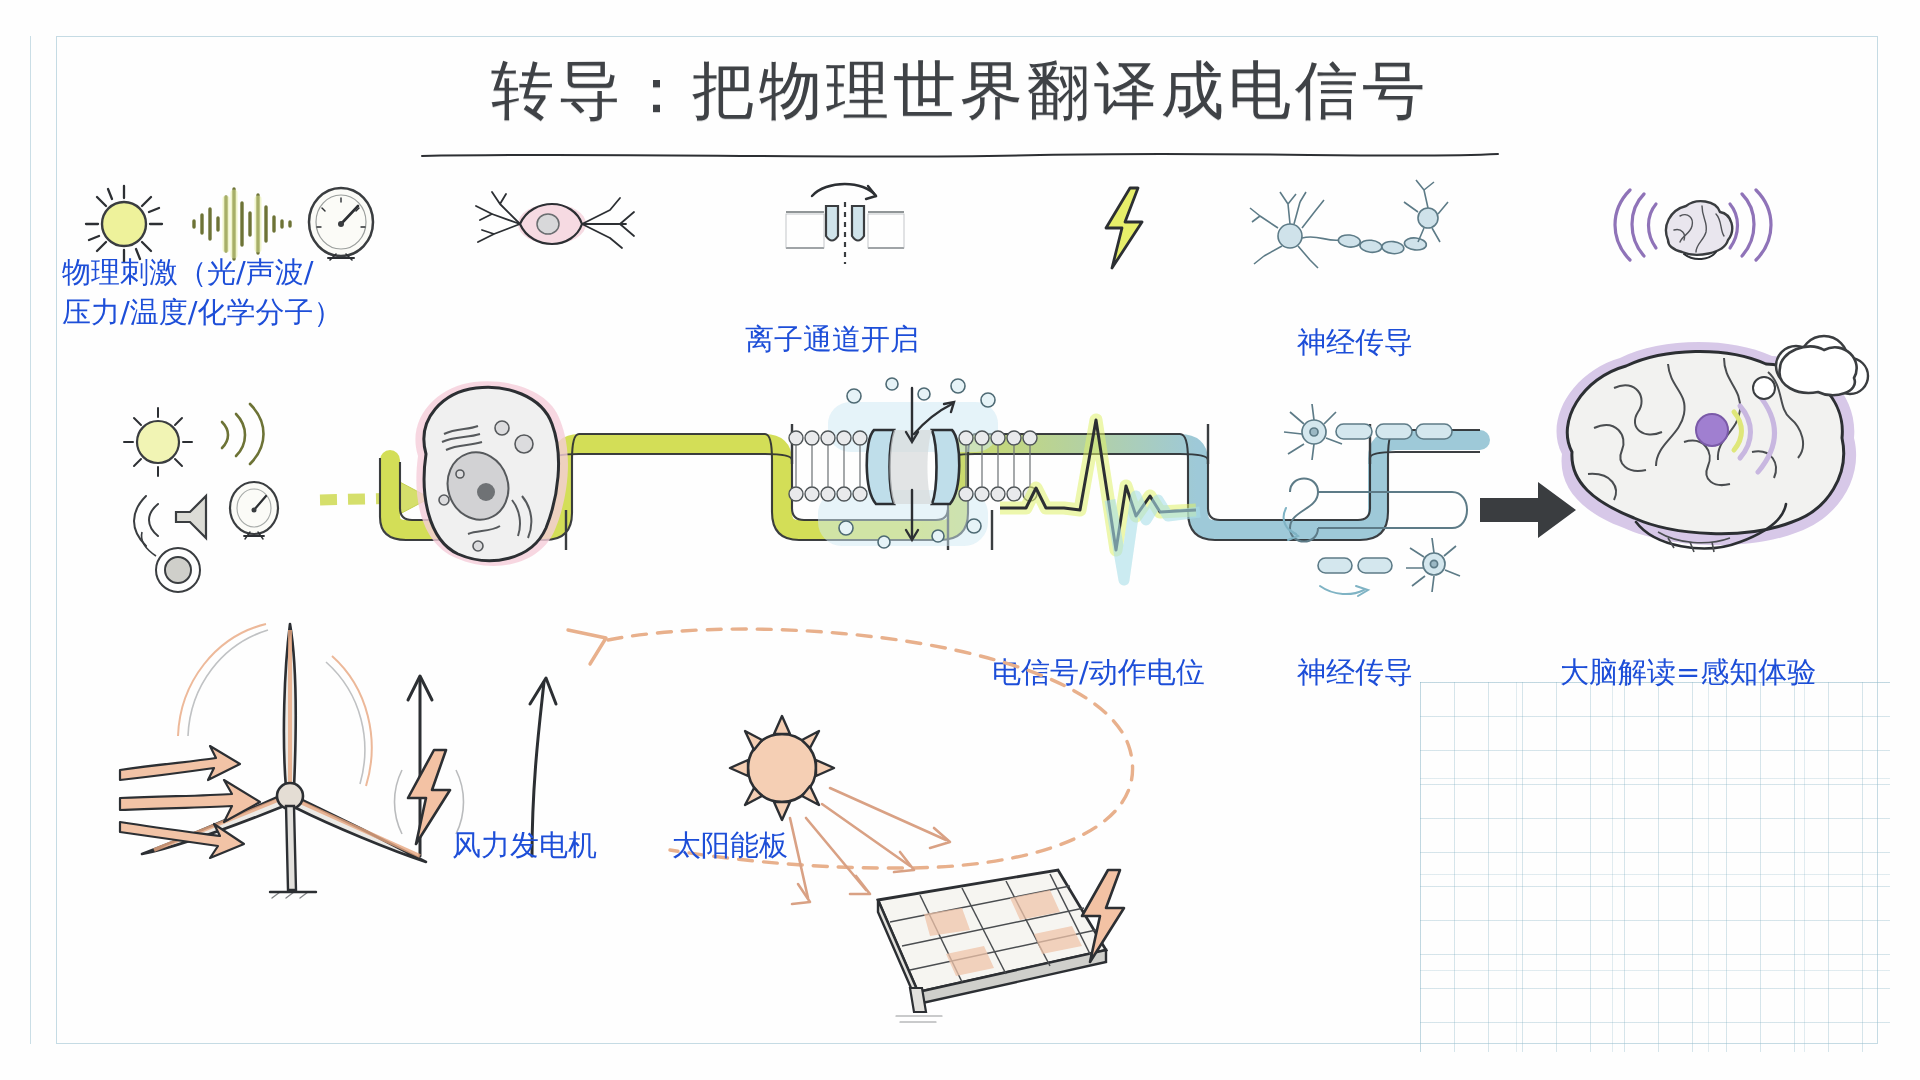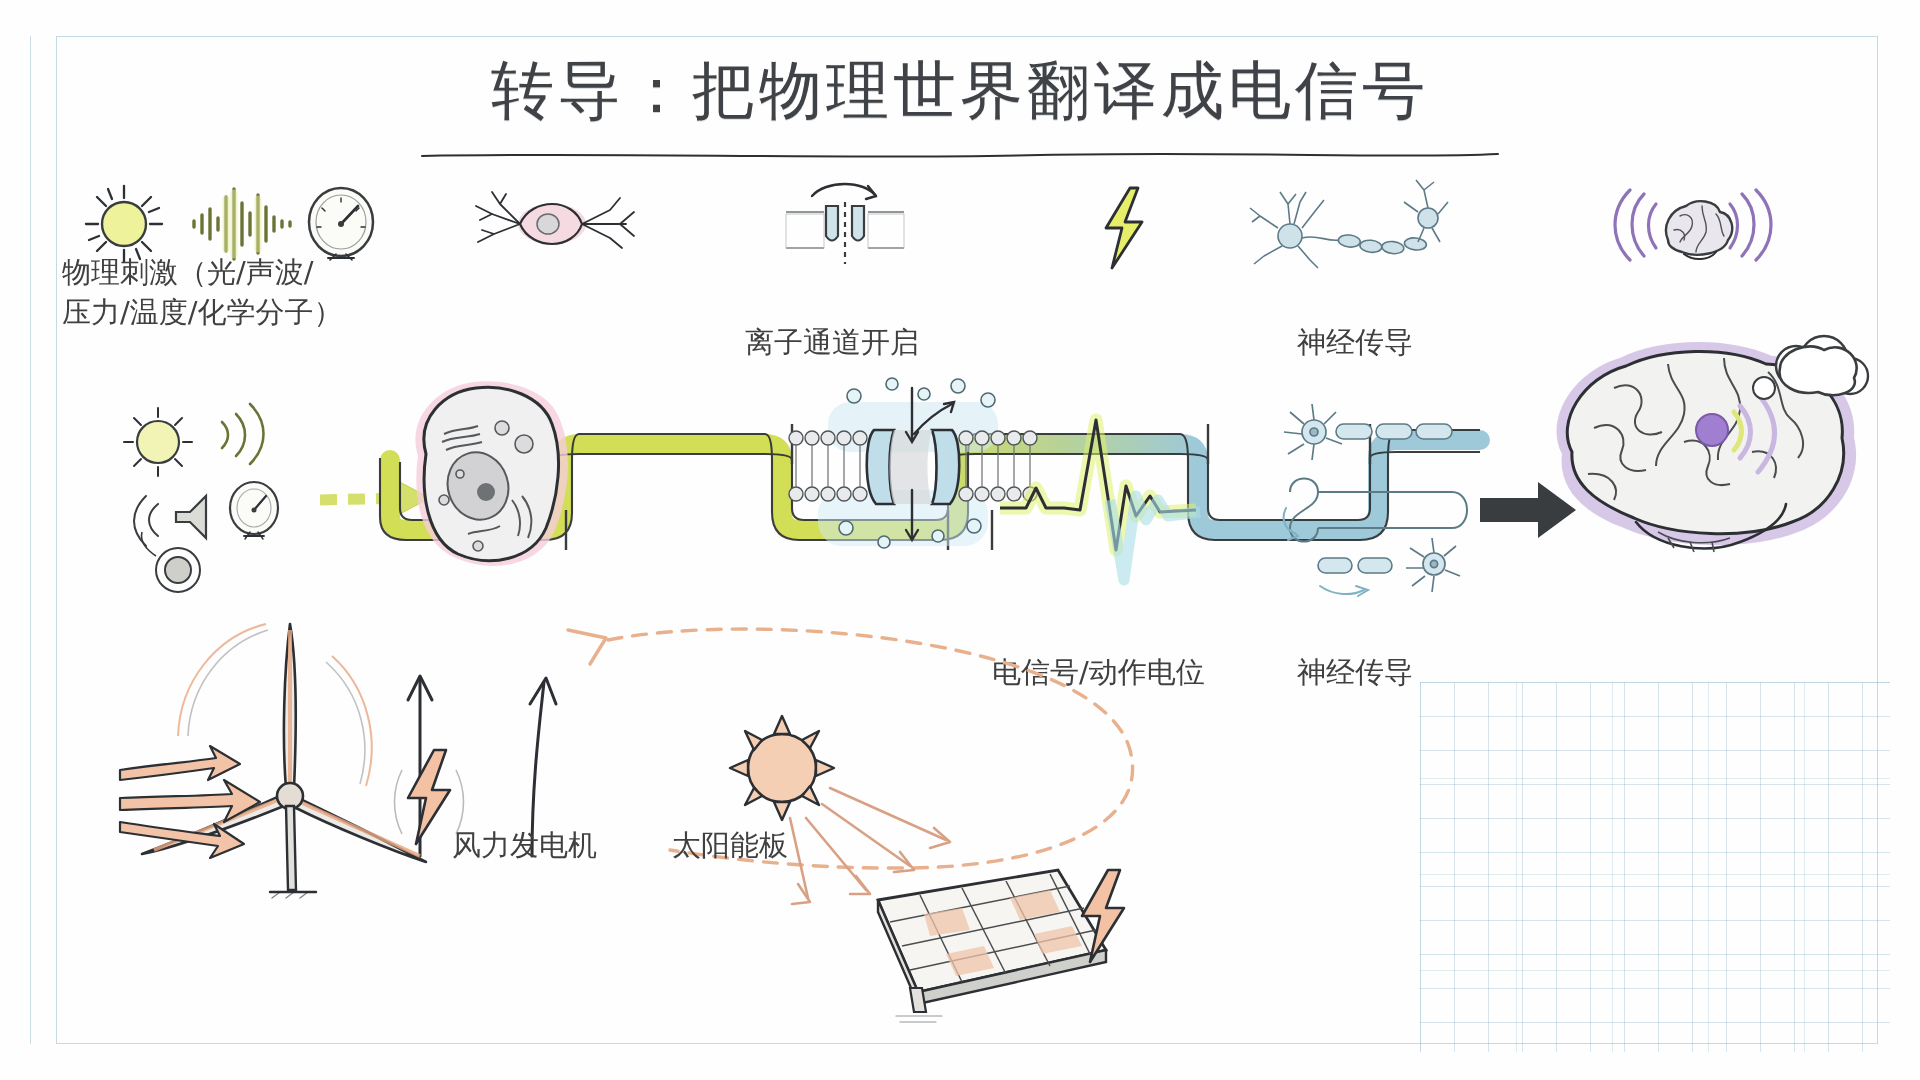--- a/index.html
+++ b/index.html
@@ -24,21 +24,21 @@
   .frame-left{position:absolute;left:30px;top:36px;width:1px;bottom:36px;
       background:rgba(150,190,205,.5);}
 
   
   .title{position:absolute;left:0;top:48px;width:1920px;text-align:center;
       font-size:63px;letter-spacing:4px;color:#3f4246;
       font-family:"DejaVu Sans","Liberation Sans",sans-serif;font-weight:500;
       text-shadow:0 1px 0 rgba(90,95,100,.25);}
 
   
-  .lbl{position:absolute;color:#404040;font-size:29px;line-height:40px;
+  .lbl{position:absolute;color:#1d4ed8;font-size:29px;line-height:40px;
        white-space:pre-line;font-family:"DejaVu Sans","Liberation Sans",sans-serif;}
 
   svg{position:absolute;overflow:visible;}
   .ink{fill:none;stroke:#2c2f33;stroke-linecap:round;stroke-linejoin:round;}
 </style>
 </head>
 <body>
 
 <div id="stage">
 
@@ -177,21 +177,21 @@
       <path d="M82,38 C90,34 96,40 94,48 C92,56 84,58 82,64"></path>
       <path d="M104,28 C104,40 110,44 108,54 C106,62 98,66 98,74"></path>
       <path d="M118,36 C124,42 122,52 126,58"></path>
       <path d="M76,52 C84,50 88,56 86,62"></path>
     </g>
     <path class="ink" d="M86,76 C96,84 112,82 118,74" stroke-width="2"></path>
   </svg>
 
   <div class="lbl" style="left:62px;top:252px;">物理刺激（光/声波/
 压力/温度/化学分子）</div>
-  <div class="lbl" style="left:745px;top:322px;">离子通道开启</div>
+  <div class="lbl" style="left:745px;top:322px;font-family:Liberation Mono, monospace;">离子通道开启</div>
   <div class="lbl" style="left:1297px;top:322px;">神经传导</div>
 
   <svg style="left:110px;top:400px;width:240px;height:200px;">
 
     <circle cx="48" cy="42" r="21" fill="#f1f4b4" stroke="#3a3d40" stroke-width="2.2"></circle>
     <g class="ink" stroke-width="2">
       <line x1="48" y1="8" x2="48" y2="17"></line>
         <line x1="48" y1="67" x2="48" y2="76"></line>
       <line x1="14" y1="42" x2="23" y2="42"></line>
         <line x1="73" y1="42" x2="82" y2="42"></line>
@@ -444,20 +444,21 @@
     <g fill="#ffffff" stroke="#3a3d40" stroke-width="2.4">
       <circle cx="268" cy="34" r="20"></circle>
         <circle cx="296" cy="28" r="24"></circle>
         <circle cx="322" cy="44" r="18"></circle>
     </g>
     <path d="M252,36 C252,20 280,8 296,18 C316,8 336,28 326,46 C332,60 306,68 290,60 C270,64 248,54 252,36Z" fill="#ffffff" stroke="#3a3d40" stroke-width="2.6"></path>
   </svg>
 
   <div class="lbl" style="left:992px;top:652px;">电信号/动作电位</div>
   <div class="lbl" style="left:1297px;top:652px;">神经传导</div>
+  <div class="lbl" style="left:1560px;top:652px;">大脑解读=感知体验</div>
 
   <svg style="left:560px;top:620px;width:620px;height:280px;">
     <path d="M48,20 C200,-10 540,20 570,130 C592,212 470,250 330,248 C240,248 160,238 110,230" fill="none" stroke="#e8b08c" stroke-width="3.4" stroke-dasharray="14 11" stroke-linecap="round"></path>
     <path d="M8,10 L46,18 L30,44" fill="none" stroke="#e8b08c" stroke-width="3.4" stroke-linecap="round" stroke-linejoin="round"></path>
   </svg>
 
   <svg style="left:400px;top:660px;width:180px;height:200px;">
     <g fill="none" stroke="#2c2f33" stroke-width="3" stroke-linecap="round" stroke-linejoin="round">
       <path d="M20,196 L20,20"></path>
         <path d="M8,40 L20,16 L32,40"></path>

